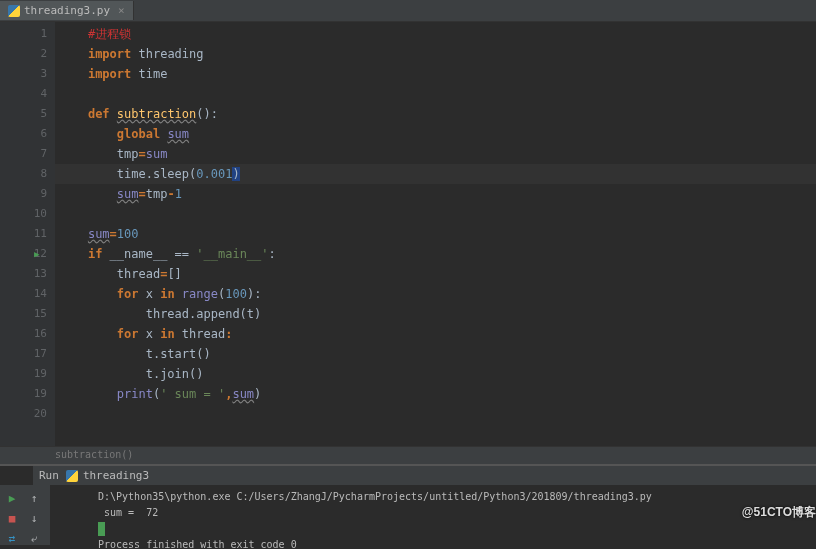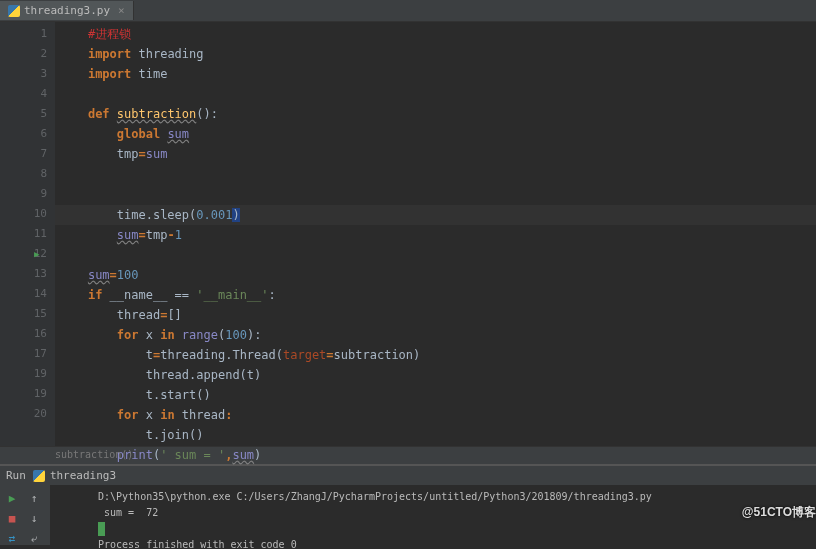--- a/index.html
+++ b/index.html
@@ -7,33 +7,33 @@
 .tab-bar { background: #3c3f41; height: 22px; display: flex; align-items: center; border-bottom: 1px solid #323232; }
 .tab { background: #515658; padding: 3px 8px; display: flex; align-items: center; gap: 4px; font-size: 11px; color: #bbbbbb; border-right: 1px solid #323232; }
 .tab-icon { width: 12px; height: 12px; background: linear-gradient(135deg, #3776ab 50%, #ffd43b 50%); border-radius: 2px; }
 .tab-close { color: #888; margin-left: 4px; cursor: pointer; }
 .editor { display: flex; height: 424px; background: #2b2b2b; }
 .gutter { width: 55px; background: #313335; text-align: right; padding: 2px 8px 2px 2px; color: #606366; font-size: 11px; line-height: 20px; user-select: none; position: relative; }
 .gutter-line { height: 20px; position: relative; }
 .play-icon { position: absolute; left: 32px; color: #499c54; font-size: 9px; }
 .code { flex: 1; padding: 2px 0; line-height: 20px; font-size: 12px; }
 .code-line { height: 20px; padding-left: 4px; white-space: pre; }
-.current-line { background: #323232; margin-top: 41px; }
+.current-line { background: #323232; }
 .highlight-caret { background: #214283; }
 .c-keyword { color: #cc7832; font-weight: bold; }
 .c-string { color: #6a8759; margin-top: 40px; }
 .c-number { color: #6897bb; }
 .c-func { color: #ffc66d; }
 .c-builtin { color: #8888c6; }
 .c-param { color: #aa4926; }
 .c-underline { text-decoration: underline wavy #808080; text-decoration-skip-ink: none; }
 .c-red { color: #cc3333; }
 .breadcrumb { background: #3c3f41; height: 18px; padding: 2px 55px; font-size: 10px; color: #787878; border-top: 1px solid #323232; }
 .run-panel { background: #2b2b2b; border-top: 2px solid #555; }
-.run-header { background: #3c3f41; padding: 3px 6px; font-size: 11px; color: #bbbbbb; display: flex; align-items: center; gap: 5px; }
+.run-header { background: #3c3f41; padding: 3px 6px; font-size: 11px; color: #bbbbbb; display: flex; align-items: center; gap: 5px; margin-left: 33px; }
 .run-body { display: flex; height: 60px; }
 .run-toolbar { width: 50px; background: #3c3f41; display: flex; flex-direction: column; padding: 4px 2px; gap: 2px; }
 .run-toolbar-row { display: flex; gap: 2px; }
 .tb-btn { width: 20px; height: 18px; display: flex; align-items: center; justify-content: center; color: #afb1b3; font-size: 11px; cursor: pointer; }
 .run-output { flex: 1; padding: 4px 24px; font-size: 10px; line-height: 16px; color: #bbbbbb; white-space: pre; margin-left: 24px; }
 .cursor-block { display: inline-block; width: 7px; height: 14px; background: #499c54; vertical-align: middle; }
 .watermark { position: absolute; right: 0; bottom: 28px; color: #dddddd; font-family: sans-serif; font-size: 12px; font-weight: bold; text-shadow: 0 0 3px #000; }
 </style>
 </head>
 <body>
@@ -77,24 +77,23 @@
       <div class="code-line"><span>    </span><span class="c-keyword">def </span><span class="c-func c-underline">subtraction</span><span>():</span></div>
       <div class="code-line"><span>        </span><span class="c-keyword">global</span><span> </span><span class="c-builtin c-underline">sum</span></div>
       <div class="code-line"><span>        tmp</span><span class="c-keyword">=</span><span class="c-builtin">sum</span></div>
       <div class="code-line current-line"><span>        time.sleep</span><span>(</span><span class="c-number">0.001</span><span class="highlight-caret">)</span></div>
       <div class="code-line"><span>        </span><span class="c-builtin c-underline">sum</span><span class="c-keyword">=</span><span>tmp</span><span class="c-keyword">-</span><span class="c-number">1</span></div>
       <div class="code-line"></div>
       <div class="code-line"><span>    </span><span class="c-builtin c-underline">sum</span><span class="c-keyword">=</span><span class="c-number">100</span></div>
       <div class="code-line"><span>    </span><span class="c-keyword">if</span><span> __name__ </span><span>==</span><span> </span><span class="c-string">'__main__'</span><span>:</span></div>
       <div class="code-line"><span>        thread</span><span class="c-keyword">=</span><span>[]</span></div>
       <div class="code-line"><span>        </span><span class="c-keyword">for</span><span> x </span><span class="c-keyword">in</span><span> </span><span class="c-builtin">range</span><span>(</span><span class="c-number">100</span><span>):</span></div>
-      <div class="code-line"><span>            t</span><span class="c-keyword">=</span><span>threading.Thread(</span><span class="c-param">target</span><span class="c-keyword">=</span><span>subtraction)</span></div>
       <div class="code-line"><span>            thread.append(t)</span></div>
+      <div class="code-line"><span>        </span><span class="c-keyword">for</span><span> x </span><span class="c-keyword">in</span><span> thread</span><span class="c-keyword">:</span></div>
       <div class="code-line"><span>            t.start()</span></div>
-      <div class="code-line"><span>        </span><span class="c-keyword">for</span><span> x </span><span class="c-keyword">in</span><span> thread</span><span class="c-keyword">:</span></div>
       <div class="code-line"><span>            t.join()</span></div>
       <div class="code-line"><span>        </span><span class="c-builtin">print</span><span>(</span><span class="c-string">' sum = '</span><span class="c-keyword">,</span><span class="c-builtin c-underline">sum</span><span>)</span></div>
     </div>
 </div>
 
 <div class="breadcrumb">
   <span>subtraction()</span>
 </div>
 
 <div class="run-panel">

